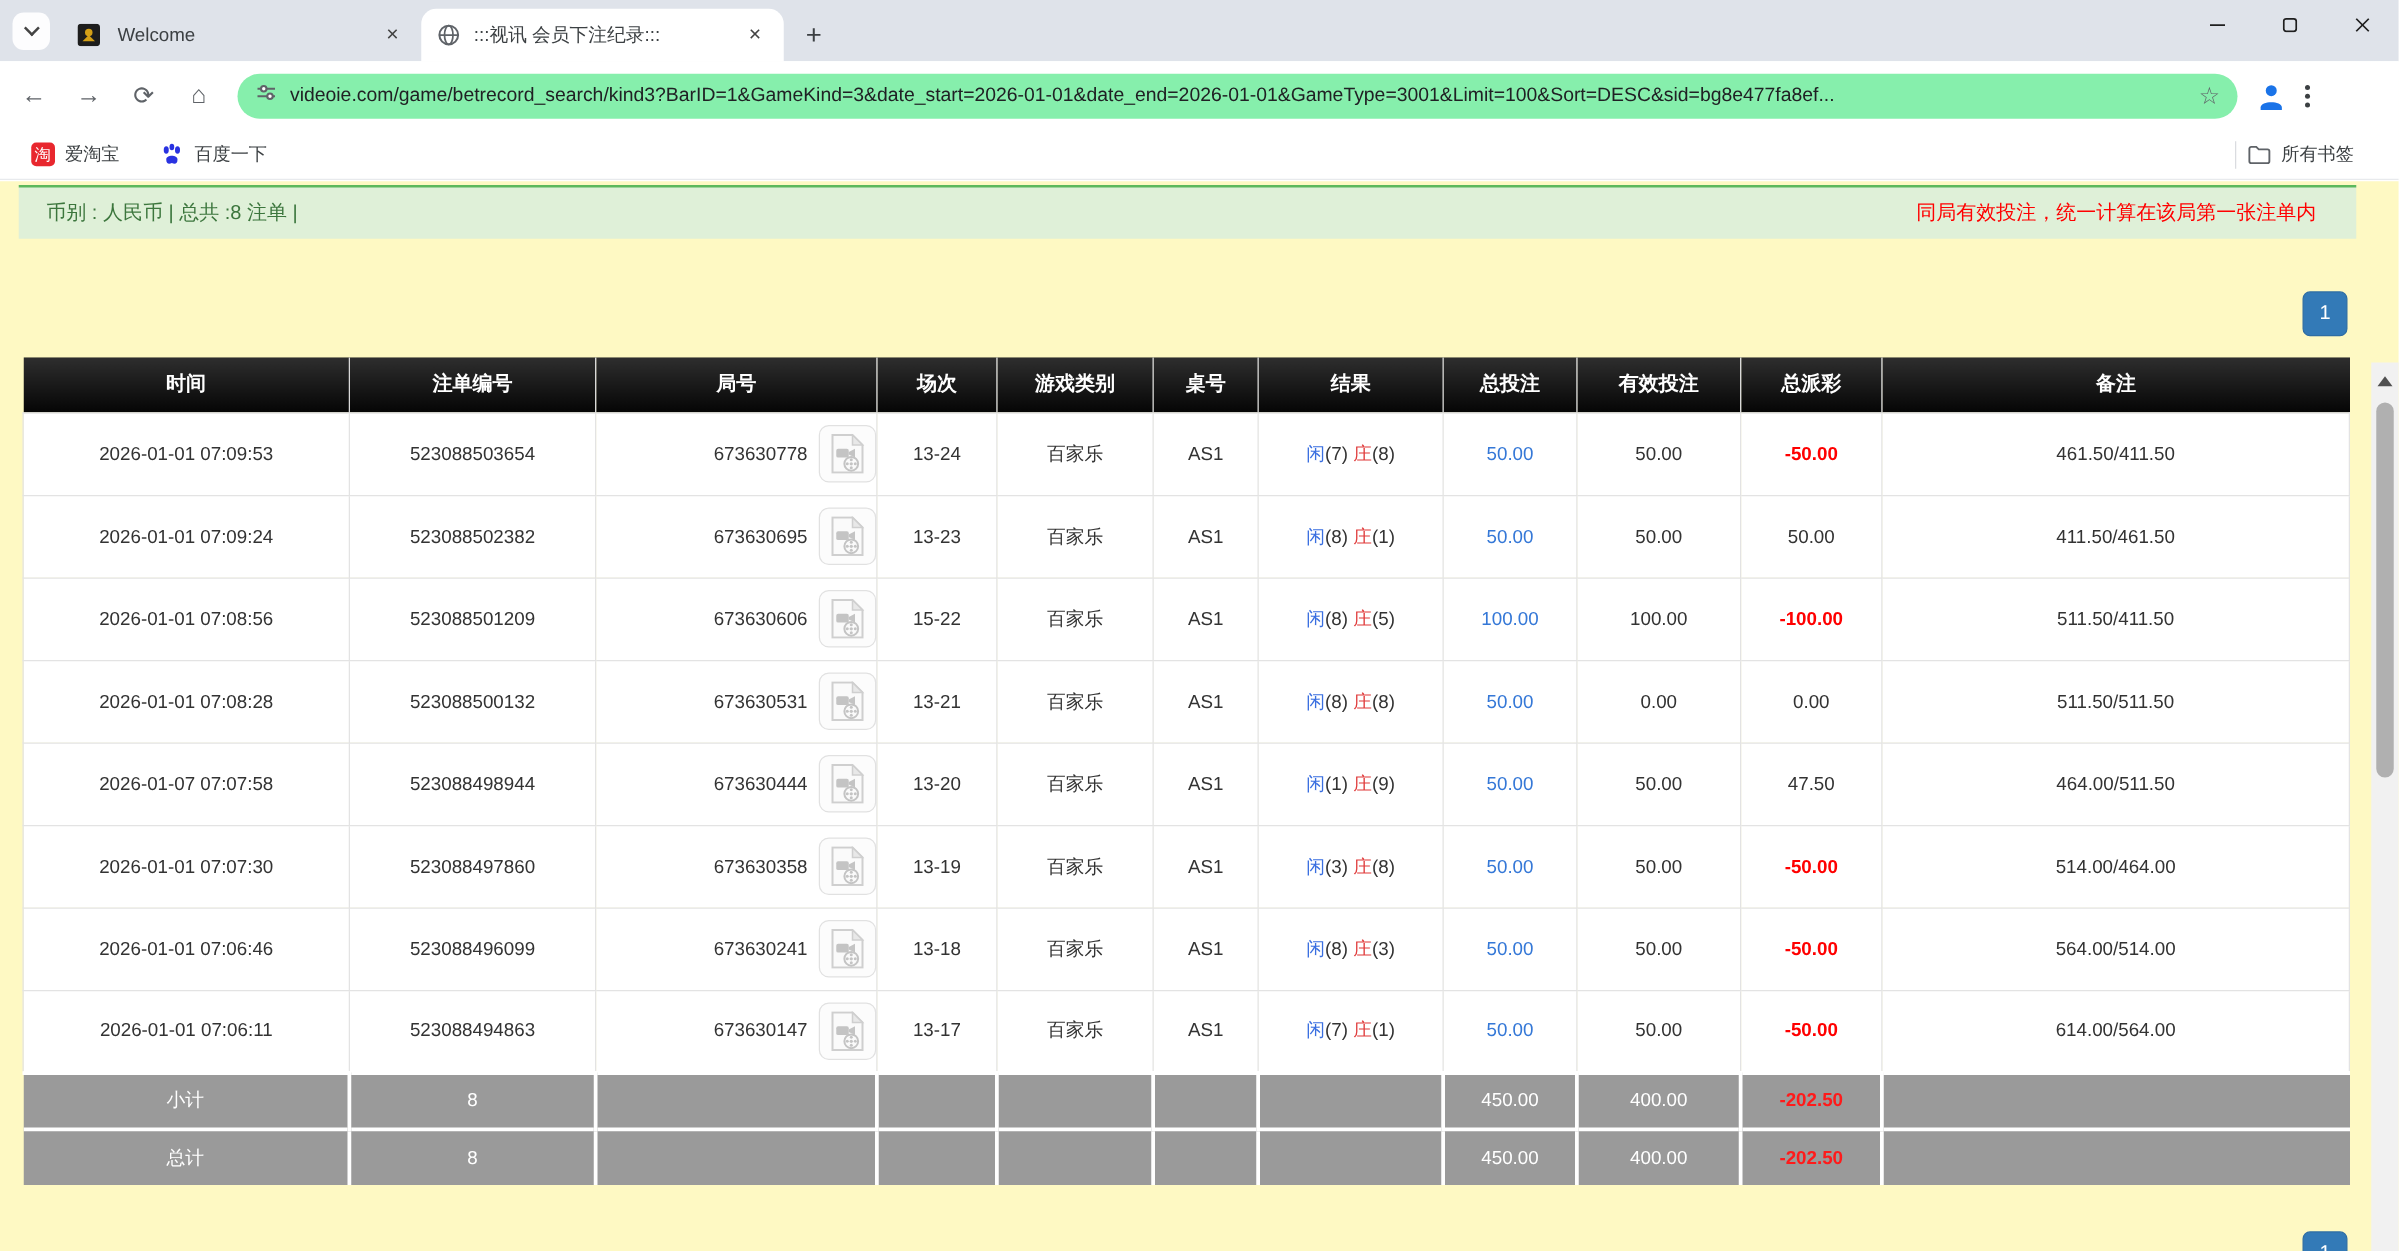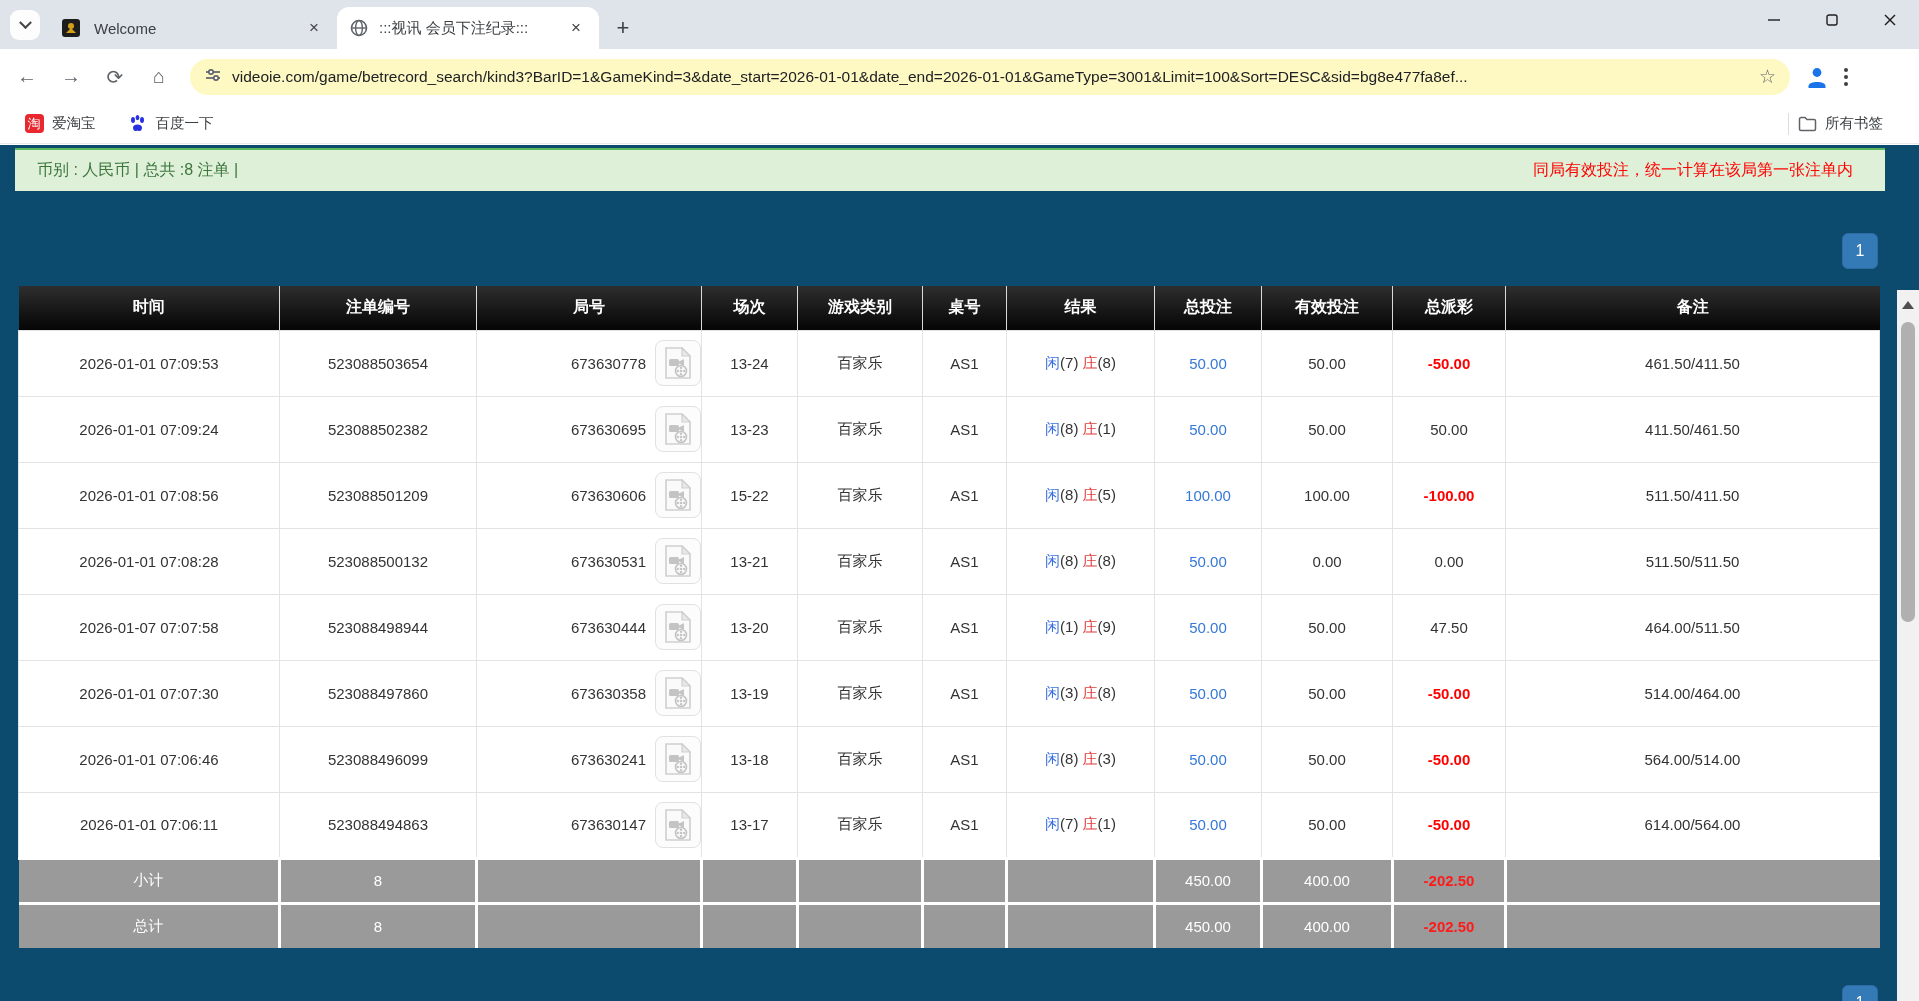--- a/index.html
+++ b/index.html
@@ -10,56 +10,56 @@
   
   .tabstrip { position:absolute; left:0; top:0; width:1919px; height:49px;
     background:#dfe3ea; display:flex; align-items:flex-end; }
   .tabsearch { position:absolute; left:10px; top:10px; width:30px; height:30px;
     background:#fdfdfe; border-radius:9px; display:flex; align-items:center; justify-content:center; cursor:pointer;}
   .chev { width:9px; height:9px; border-right:2px solid #444; border-bottom:2px solid #444;
     transform:rotate(45deg) translate(-2px,-2px); }
   .tab { height:42px; display:flex; align-items:center; padding:0 12px 0 12px; gap:10px;
     font-size:15px; color:#3c4043; }
   .tab.inactive { margin-left:49px; width:288px;gap:13px; }
-  .tab.active { width:262px; background:#ffffff; border-radius:12px 12px 0 0; }
+  .tab.active { width:290px; background:#ffffff; border-radius:12px 12px 0 0; }
   .tab-title { flex:1; white-space:nowrap; overflow:hidden; text-overflow:ellipsis; }
   .tab-close { font-size:17px; color:#444; width:22px; height:22px; border-radius:50%;
     display:flex; align-items:center; justify-content:center; cursor:pointer; }
   .favicon { width:20px; height:20px; flex:0 0 auto; display:flex; align-items:center; justify-content:center;}
   .newtab { width:32px; height:32px; margin:0 0 5px 8px; font-size:22px; color:#3c4043;
     display:flex; align-items:center; justify-content:center; border-radius:50%; cursor:pointer;}
   .wincontrols { position:absolute; right:0; top:0; height:40px; display:flex; }
   .winbtn { width:58px; height:40px; display:flex; align-items:center; justify-content:center; cursor:pointer;}
 
   
   .toolbar { position:absolute; left:0; top:49px; width:1919px; height:55px; background:#fff;
     display:flex; align-items:center; }
   .navbtn { width:34px; height:34px; margin-left:10px; display:flex; align-items:center; justify-content:center;
     font-size:20px; color:#5f6368; border-radius:50%; cursor:pointer; }
-  .omnibox { margin-left:14px; width:1600px; height:36px; background:#fef9c3; border-radius:18px;
+  .omnibox { margin-left:14px; width:1600px; height:36px; background:#86efac; border-radius:18px;
     display:flex; align-items:center; padding:0 14px; }
   .urltext { flex:1; margin-left:10px; font-size:15.5px; color:#202124; white-space:nowrap; overflow:hidden; }
   .star { font-size:19px; color:#5f6368; cursor:pointer; }
   .profile { margin-left:14px; cursor:pointer; display:flex; align-items:center; justify-content:center; }
   .kebab { margin:0 10px 0 14px; cursor:pointer; font-size:18px; color:#3c4043; letter-spacing:0;
     display:flex; flex-direction:column; gap:3px; }
   .kdot { width:4px; height:4px; border-radius:50%; background:#3c4043; }
 
   
   .bookmarksbar { position:absolute; left:0; top:104px; width:1919px; height:40px; background:#fff;
     border-bottom:1px solid #e8eaed; display:flex; align-items:center; font-size:14.5px; color:#3c4043; }
   .bm { display:flex; align-items:center; gap:8px; margin-left:16px; padding:4px 8px; border-radius:6px; cursor:pointer;}
   .bm-ico { width:20px; height:20px; display:flex; align-items:center; justify-content:center; }
   .taobao { width:19px; height:19px; background:#e8272e; color:#fff; border-radius:4px;
     font-size:13px; display:flex; align-items:center; justify-content:center; }
   .bm-right { position:absolute; right:28px; display:flex; align-items:center; gap:8px; cursor:pointer;}
   .bm-divider { position:absolute; right:130px; width:1px; height:22px; background:#dadce0; }
 
   
-  .content { position:absolute; left:0; top:145px; width:1919px; height:856px; background:#0c4a6e; }
+  .content { position:absolute; left:0; top:145px; width:1919px; height:856px; background:#fef9c3; }
   .greenbar { position:absolute; left:15px; top:3px; width:1870px; height:43px;
     background:#dff0d8; border-top:2px solid #5cb85c; display:flex; align-items:center; }
   .summary { margin-left:22px; font-size:16px; color:#3c763d; }
   .notice { position:absolute; right:32px; font-size:16px; color:#ff0000; }
 
   .pagebtn { position:absolute; width:36px; height:36px; background:#337ab7; color:#fff;
     border:1px solid #2e6da4; border-radius:6px; font-size:16px;
     display:flex; align-items:center; justify-content:center; cursor:pointer; }
   .pagebtn.top { right:41px; top:88px; }
   .pagebtn.bottom { right:41px; top:840px; }

